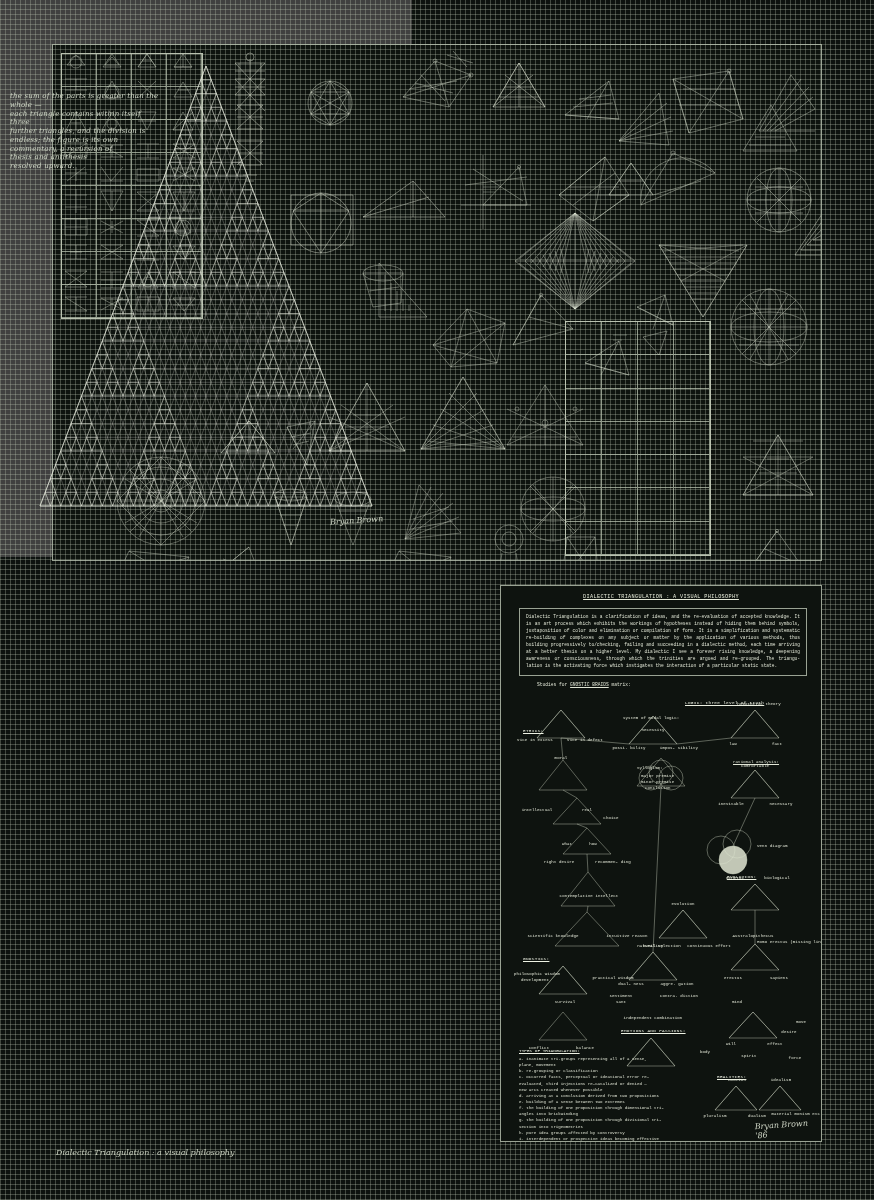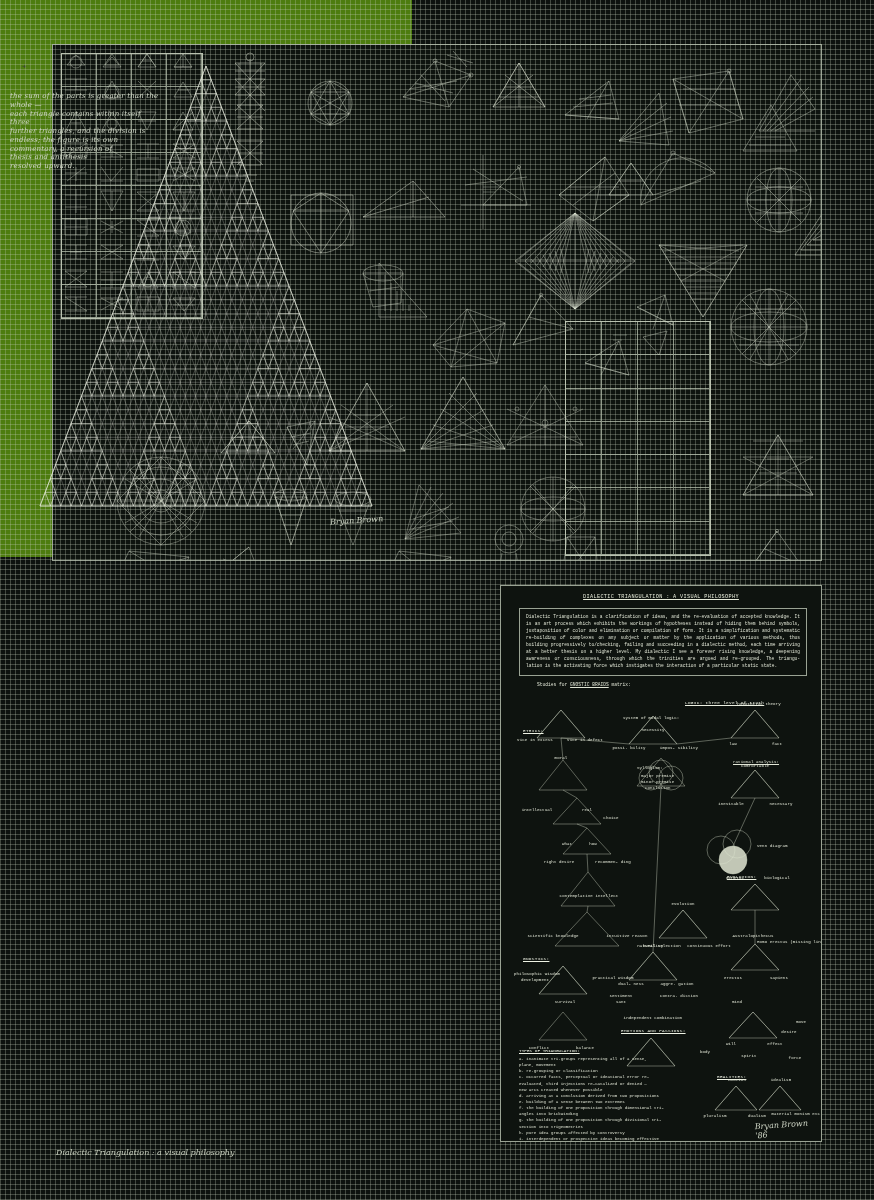--- a/index.html
+++ b/index.html
@@ -69,21 +69,21 @@
     overflow: hidden;
   }
 
   
   #plate-sierpinski {
     left: 52px;
     top: 585px;
     width: 412px;
     height: 557px;
     border: none;
-    background: #4d7c0f;
+    background: #404040;
   }
   #plate-sierpinski .grid-bg {
     position: absolute;
     inset: 0;
     background-image:
       repeating-linear-gradient(0deg, rgba(190,200,180,0.30) 0px, rgba(190,200,180,0.30) 0.6px, transparent 0.6px, transparent 5px),
       repeating-linear-gradient(90deg, rgba(190,200,180,0.30) 0px, rgba(190,200,180,0.30) 0.6px, transparent 0.6px, transparent 5px);
   }
   .handwrite {
     position: absolute;

